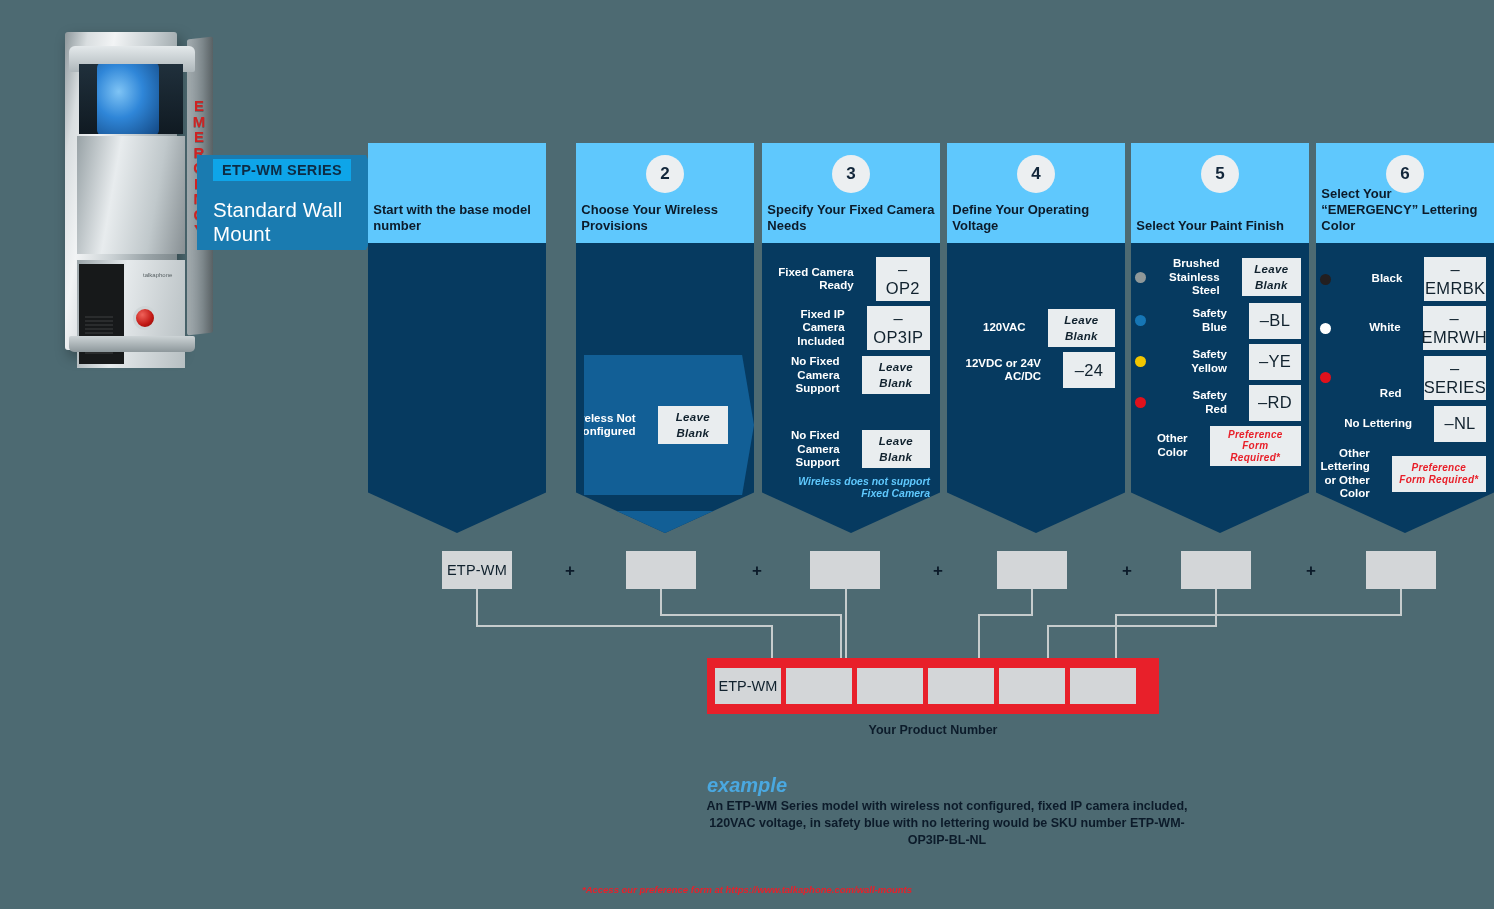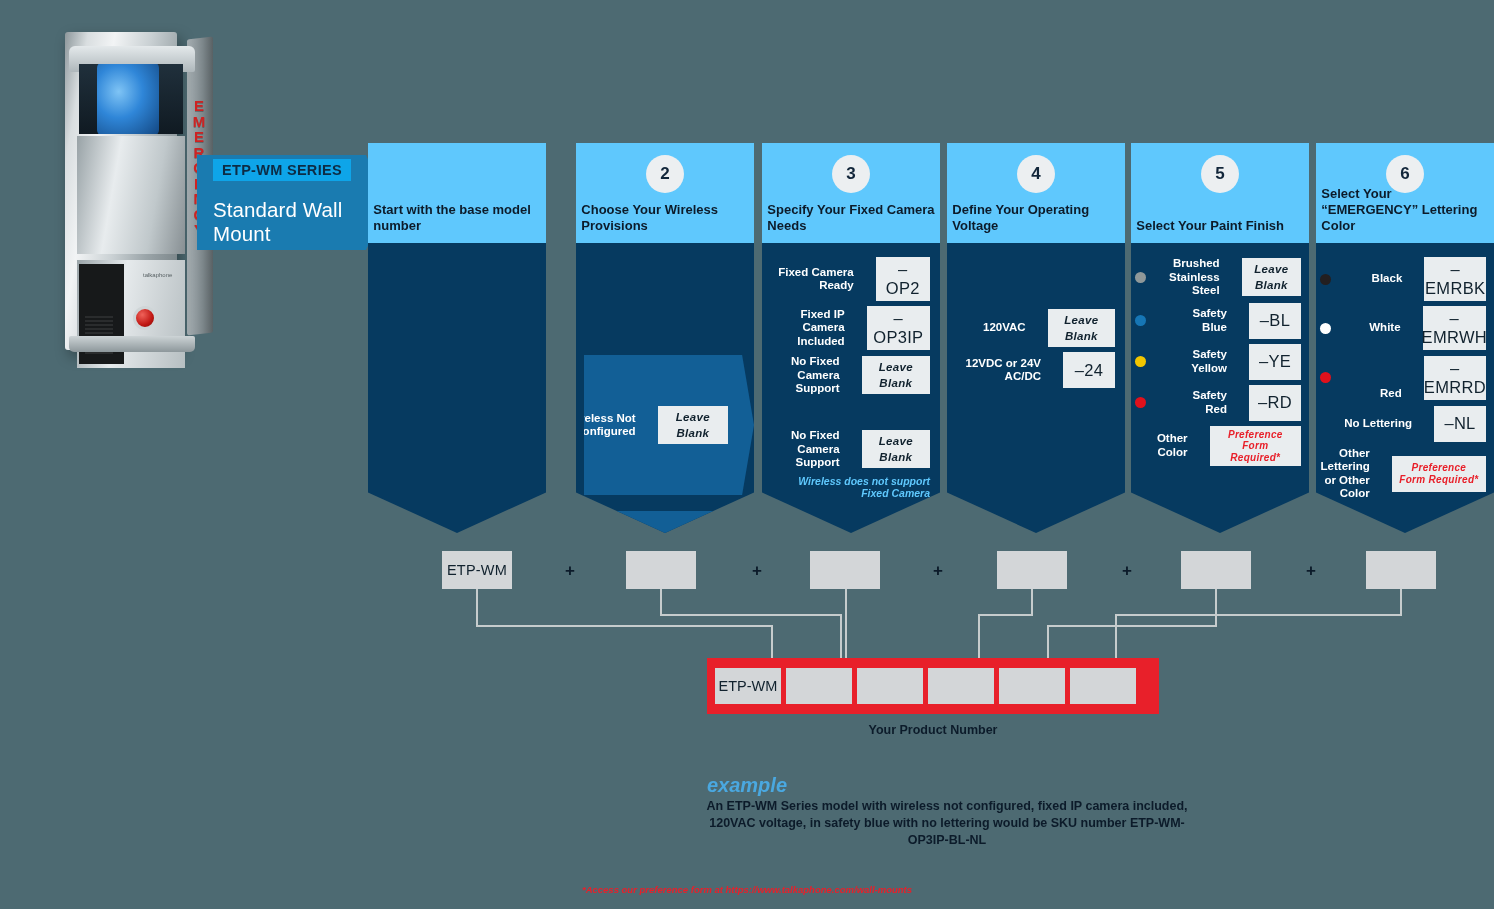--- a/index.html
+++ b/index.html
@@ -276,21 +276,21 @@
           <div class="chip">–EMRBK</div>
         </div>
         <div class="opt">
           <span class="dot" style="background:#ffffff"></span>
           <div class="opt-label" style="width:72px;">White</div>
           <div class="chip">–EMRWH</div>
         </div>
         <div class="opt">
           <span class="dot" style="background:#e0111c"></span>
           <div class="opt-label" style="width:72px;margin-top:32px;">Red</div>
-          <div class="chip">–EMRRD</div>
+          <div class="chip">–SERIES</div>
         </div>
         <div class="opt">
           <div class="opt-label" style="width:85px;">No Lettering</div>
           <div class="chip">–NL</div>
         </div>
         <div class="opt">
           <div class="opt-label" style="width:85px;">Other Lettering or Other Color</div>
           <div class="chip pref">Preference Form Required*</div>
         </div>
       </div>

